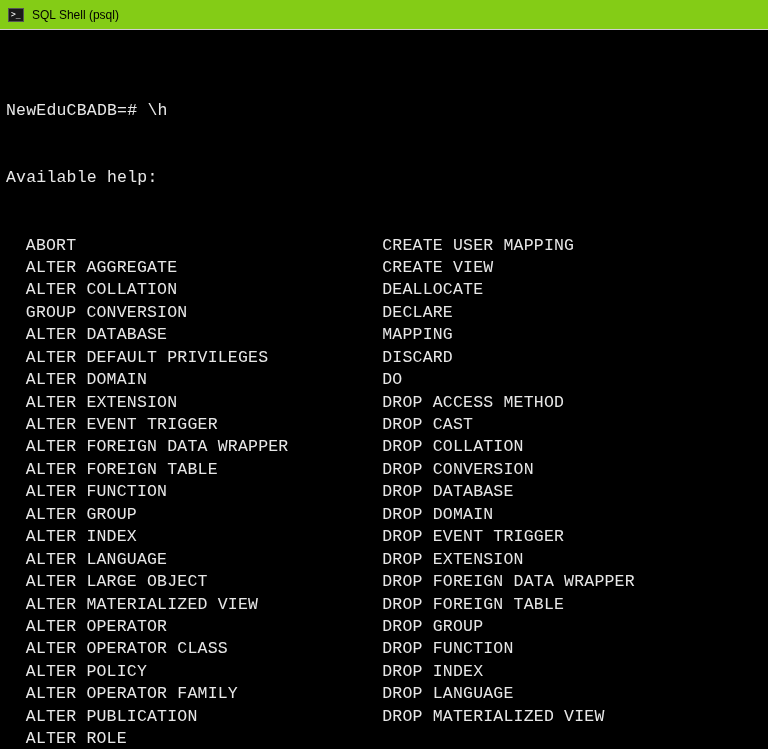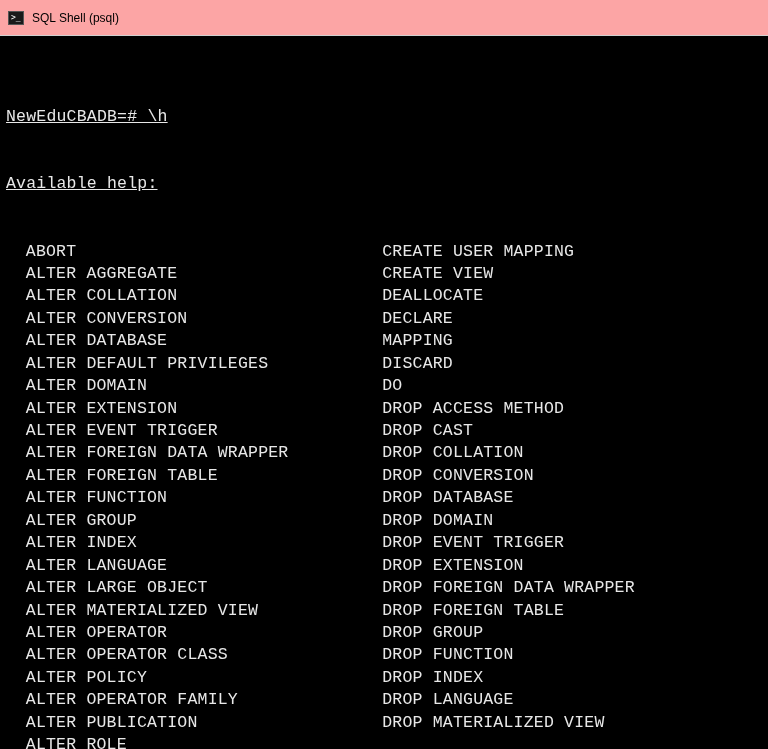--- a/index.html
+++ b/index.html
@@ -8,22 +8,22 @@
       box-sizing: border-box;
     }
     body {
       font-family: "Segoe UI", Tahoma, sans-serif;
       background: #fff;
       width: 768px;
     }
     .title-bar {
       display: flex;
       align-items: center;
-      height: 36px;
-      background: #fca5a5;
+      height: 30px;
+      background: #84cc16;
       border-bottom: 1px solid #d0d0d0;
       padding: 0 8px;
     }
     .title-icon {
       width: 16px;
       height: 14px;
       background: #1a1a1a;
       margin-right: 8px;
       display: flex;
       align-items: center;
@@ -51,21 +51,20 @@
       font-family: "Consolas", "Courier New", monospace;
       font-size: 16.5px;
       line-height: 1.36;
       padding: 25px 6px 6px 6px;
       min-height: 719px;
       letter-spacing: 0.2px;
       white-space: pre;
     }
     .prompt-line {
       white-space: pre;
-      text-decoration: underline;
     }
     .help-columns {
       display: flex;
     }
     .col {
       display: flex;
       flex-direction: column;
     }
     .col-left {
       padding-left: 2ch;
@@ -88,21 +87,21 @@
 </div>
 
 <div class="terminal">
   <div class="prompt-line">NewEduCBADB=# \h</div>
   <div class="prompt-line">Available help:</div>
   <div class="help-columns">
     <div class="col col-left">
       <span class="cmd">ABORT</span>
       <span class="cmd">ALTER AGGREGATE</span>
       <span class="cmd">ALTER COLLATION</span>
-      <span class="cmd">ALTER CONVERSION</span>
+      <span class="cmd">GROUP CONVERSION</span>
       <span class="cmd">ALTER DATABASE</span>
       <span class="cmd">ALTER DEFAULT PRIVILEGES</span>
       <span class="cmd">ALTER DOMAIN</span>
       <span class="cmd">ALTER EXTENSION</span>
       <span class="cmd">ALTER EVENT TRIGGER</span>
       <span class="cmd">ALTER FOREIGN DATA WRAPPER</span>
       <span class="cmd">ALTER FOREIGN TABLE</span>
       <span class="cmd">ALTER FUNCTION</span>
       <span class="cmd">ALTER GROUP</span>
       <span class="cmd">ALTER INDEX</span>

